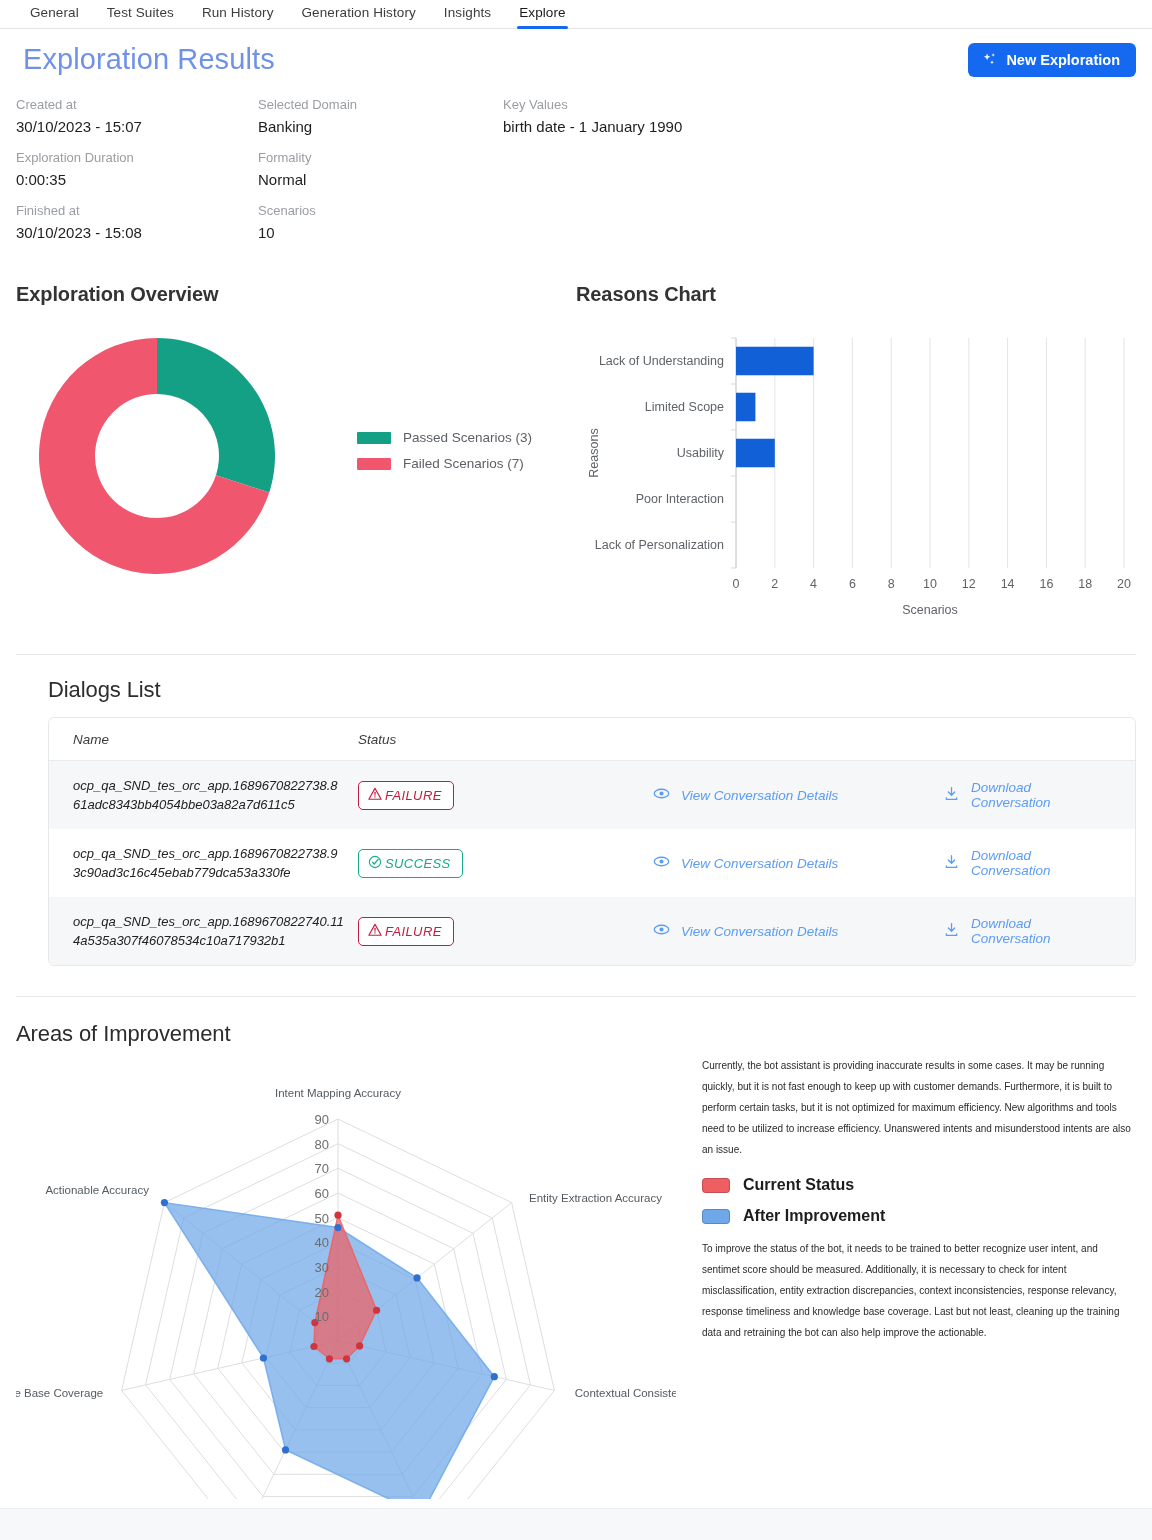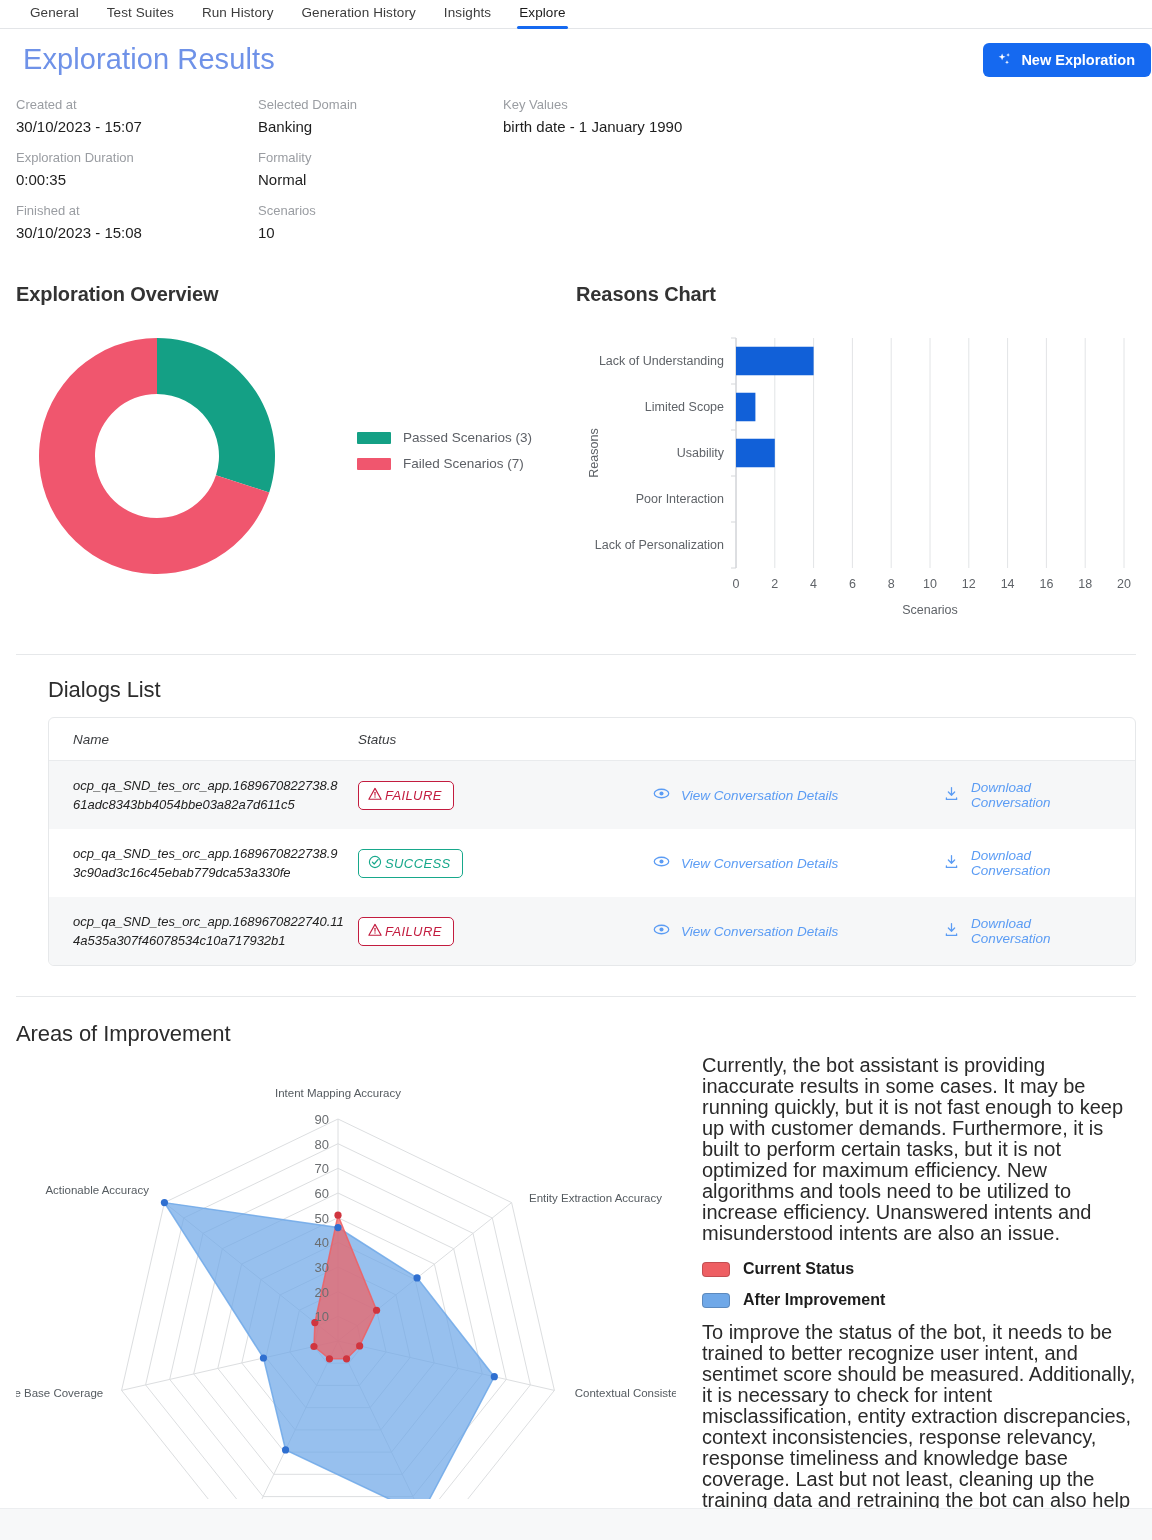--- a/index.html
+++ b/index.html
@@ -58,21 +58,21 @@
   .page-title {
     font-size: 29px;
     font-weight: 400;
     color: #6f92e8;
     margin: 0 0 18px 7px;
     letter-spacing: .1px;
   }
   .new-exploration-btn {
     position: absolute;
     top: 14px;
-    right: 1px;
+    right: 16px;
     background: #1569f0;
     color: #fff;
     border: none;
     border-radius: 6px;
     font-size: 14.5px;
     font-weight: bold;
     padding: 9px 16px 9px 13px;
     display: flex;
     align-items: center;
     gap: 9px;
@@ -212,21 +212,21 @@
     display: flex;
   }
   .radar-col { width: 660px; }
   .text-col {
     flex: 1;
     padding-left: 26px;
     padding-top: 34px;
     position: relative;
   }
   .body-para {
-    font-size: 20px;
+    font-size: 10px;
     line-height: 21px;
     color: #2a2a2a;
     margin: 0 0 16px 0;
   }
   .imp-legend-item {
     display: flex;
     align-items: center;
     gap: 13px;
     margin-bottom: 13px;
     font-size: 16px;

